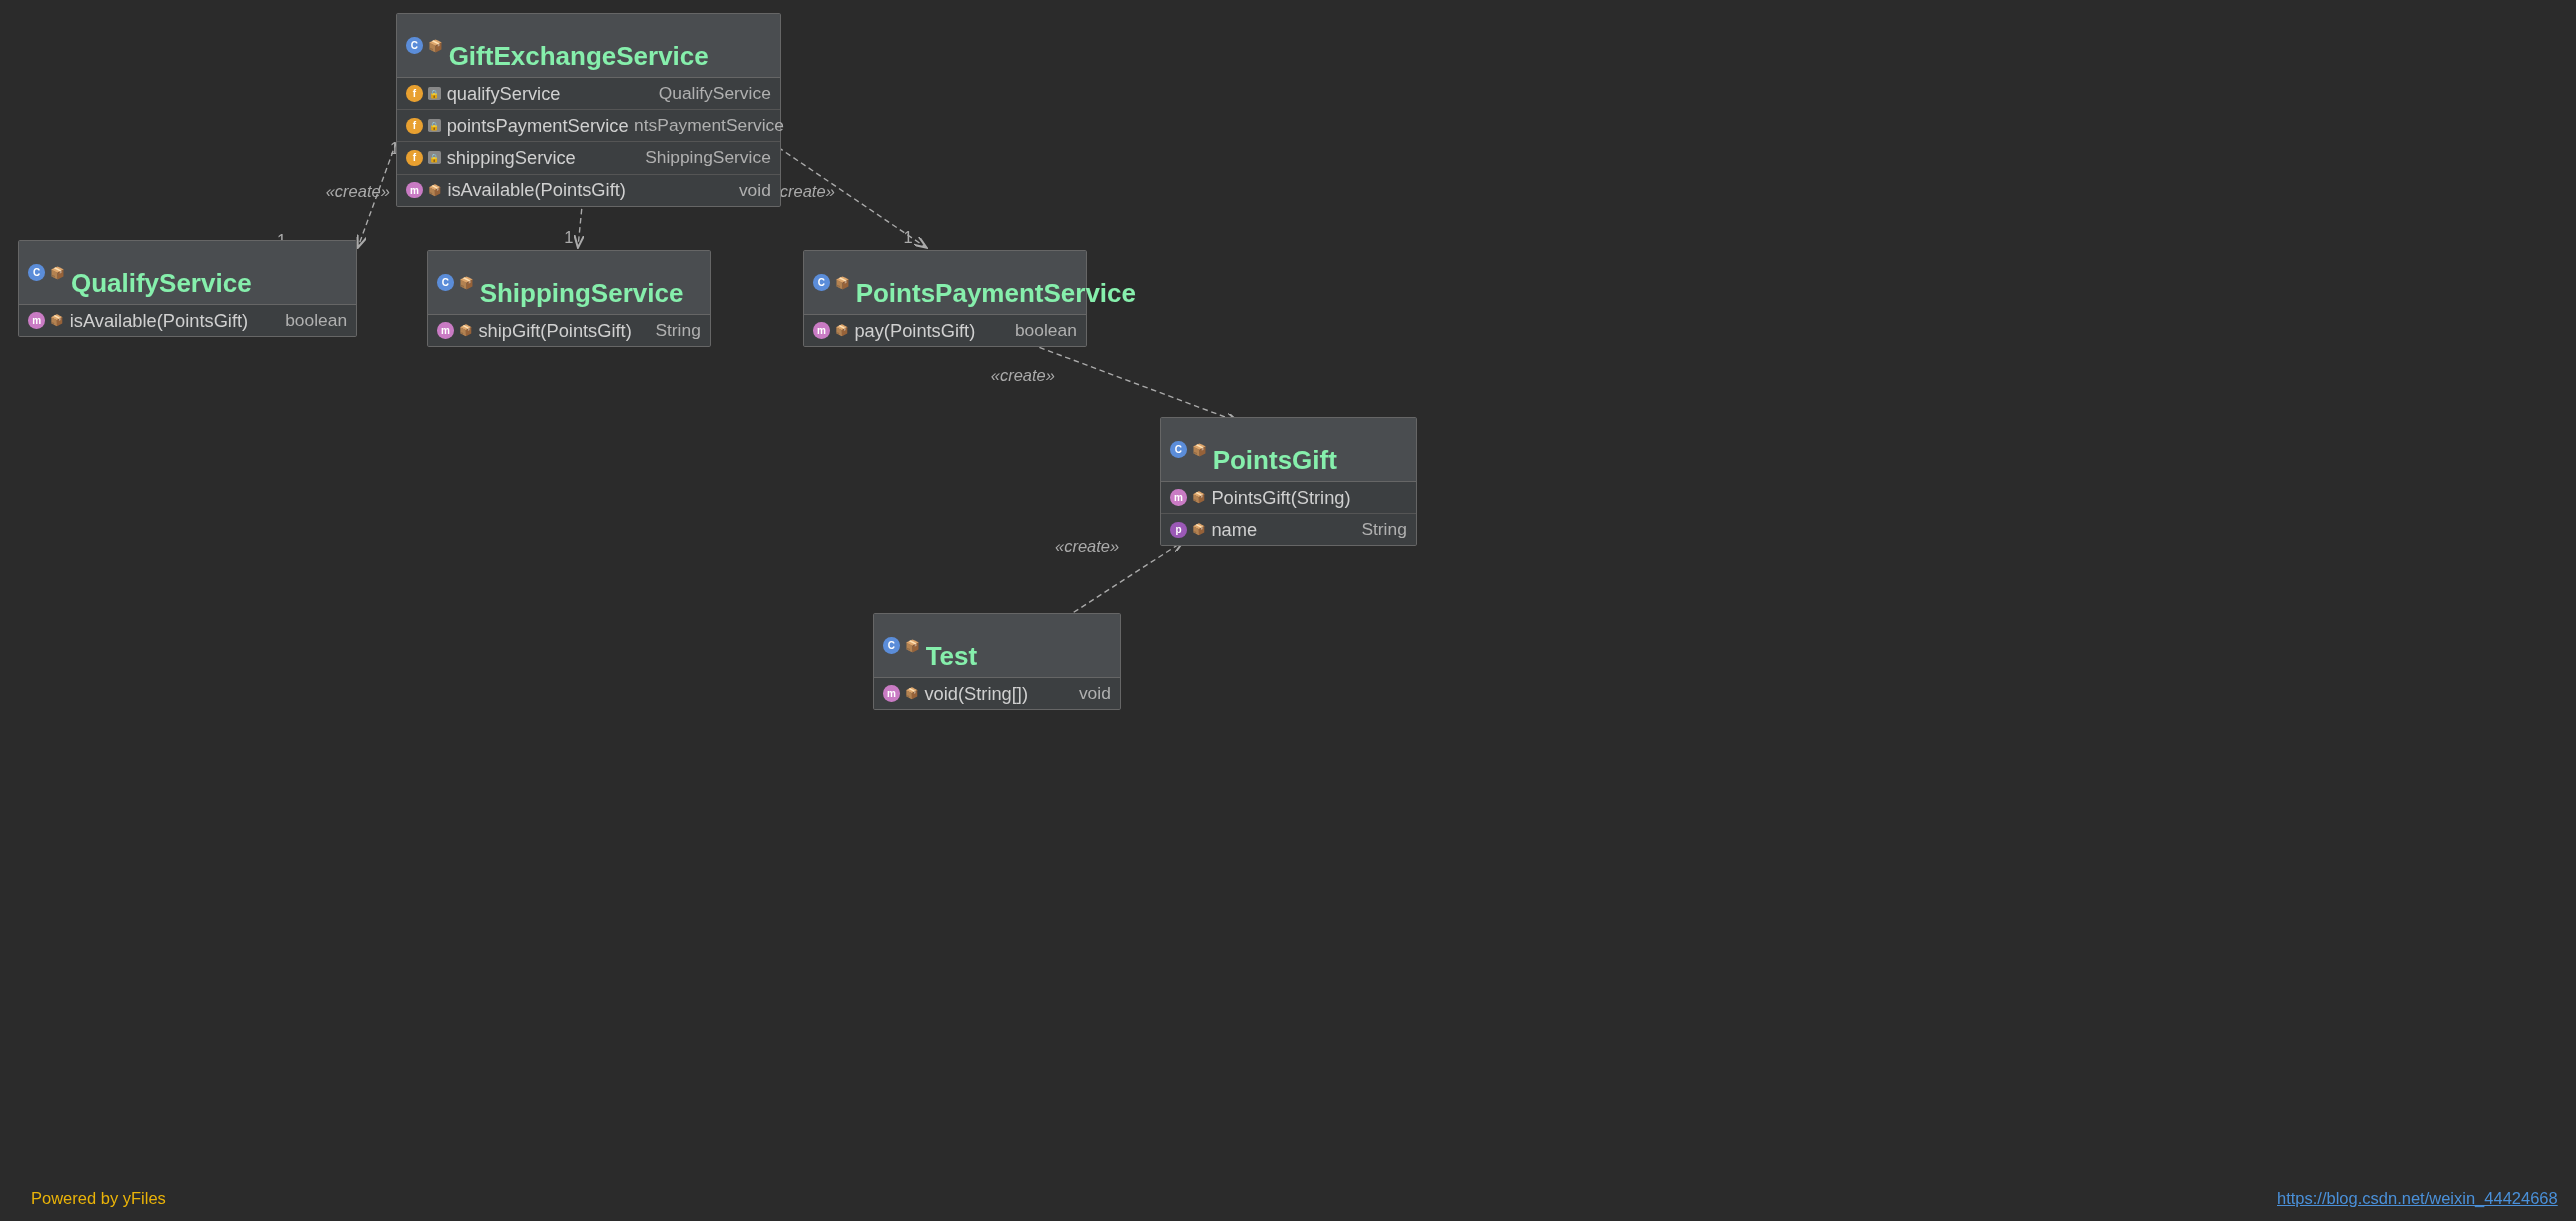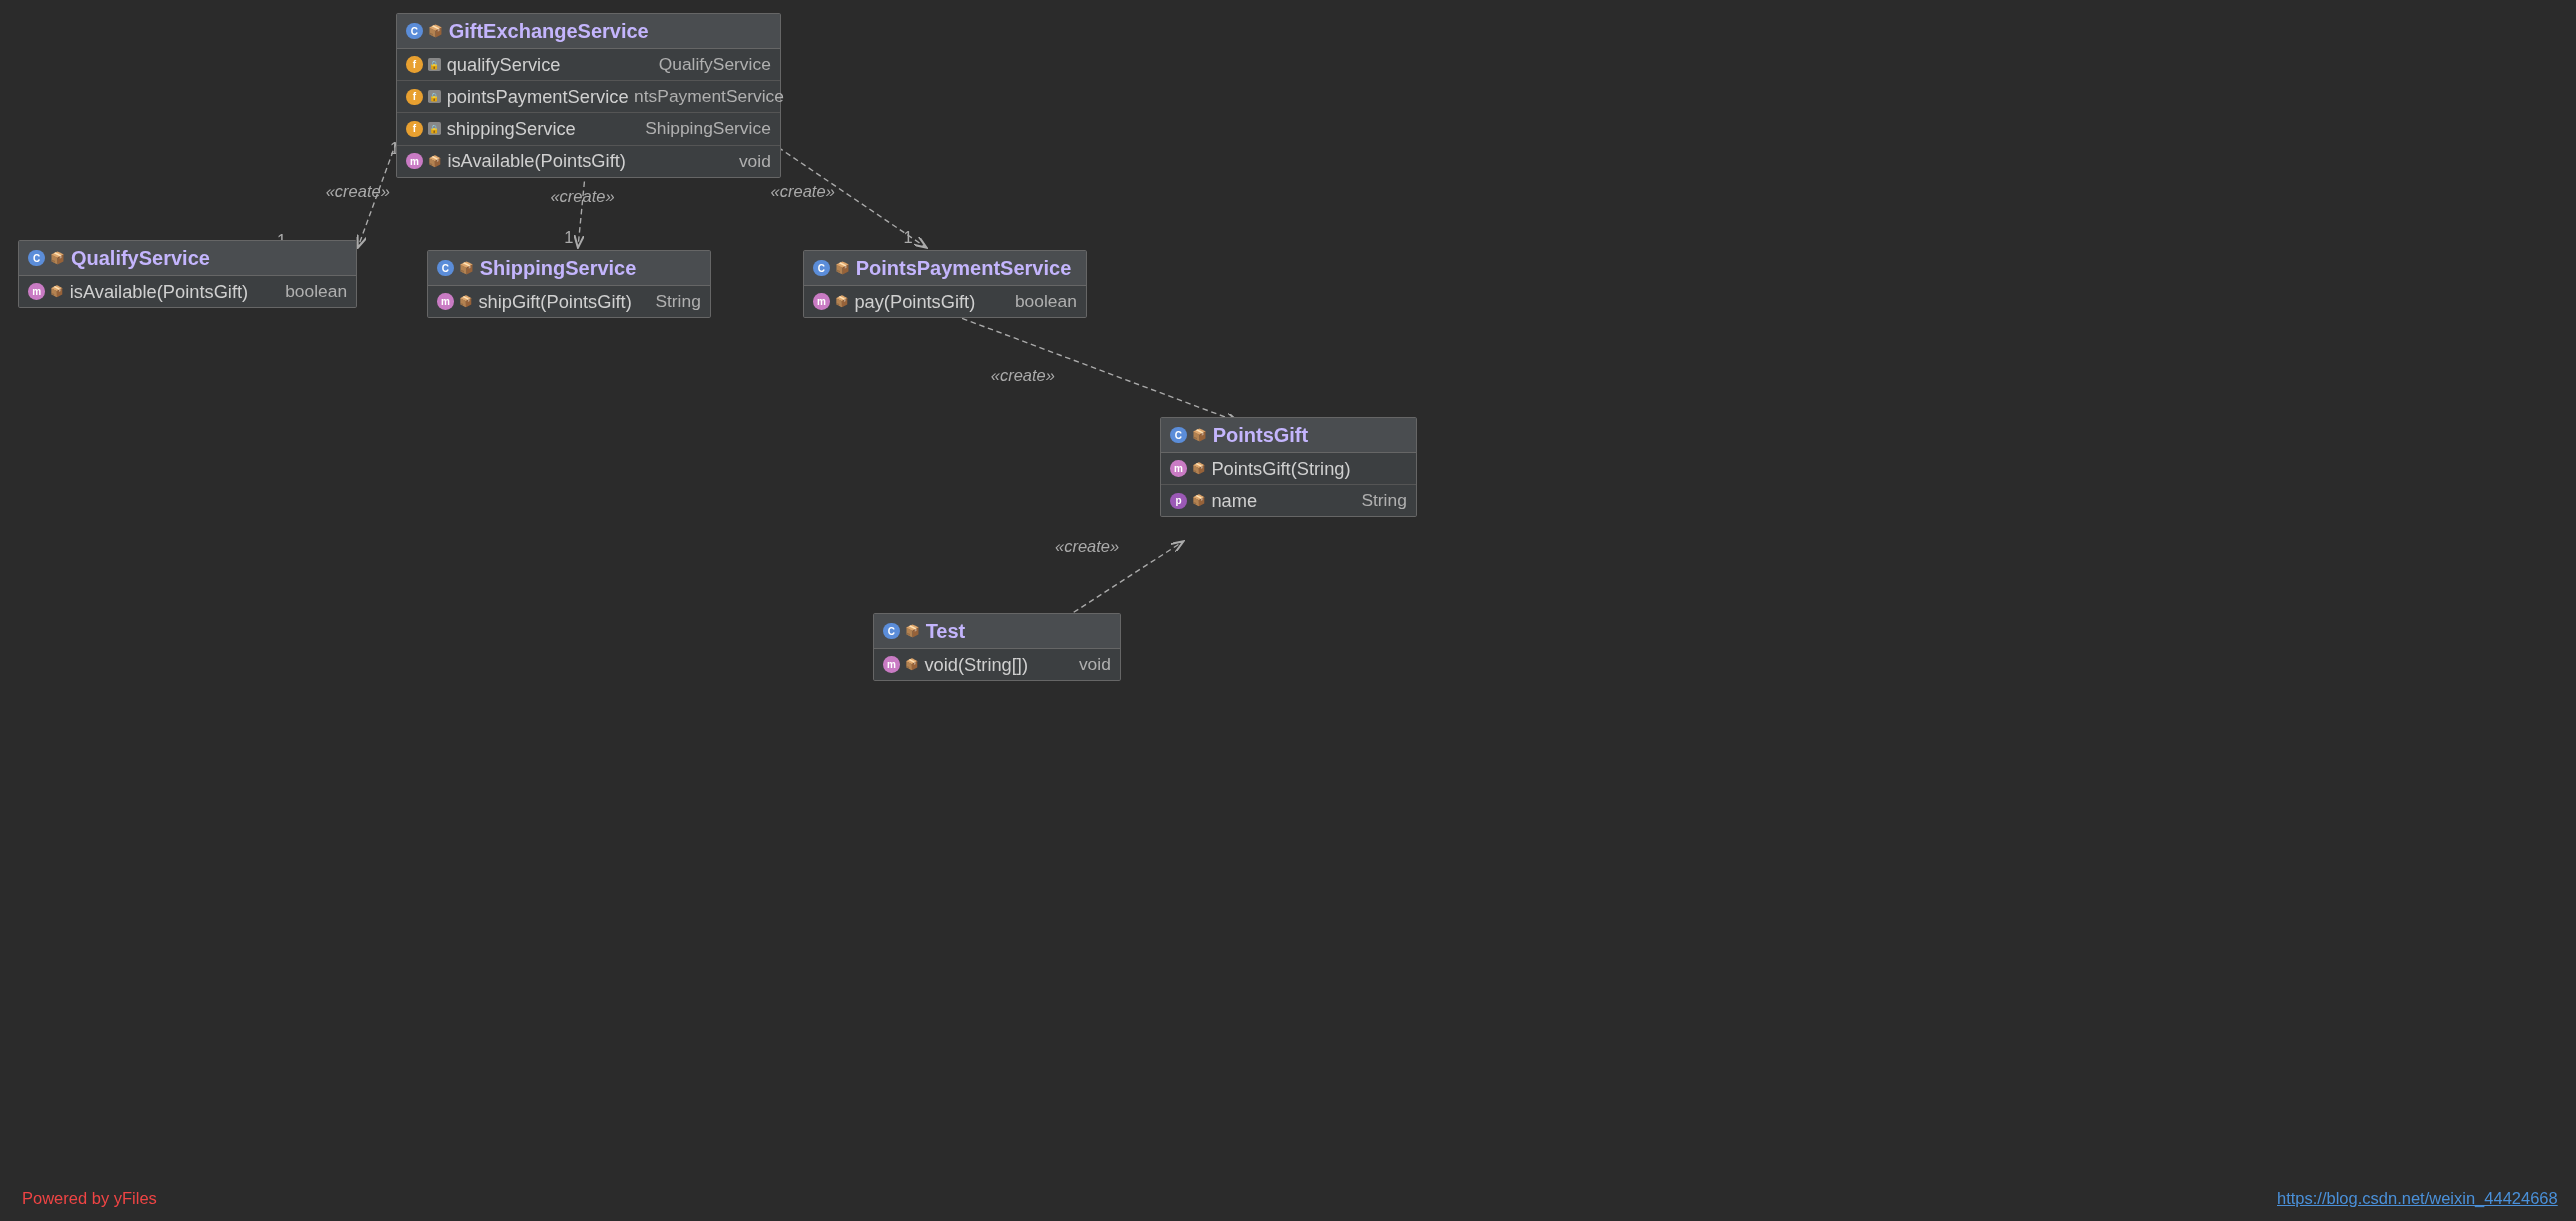--- a/index.html
+++ b/index.html
@@ -24,23 +24,24 @@
     }
     .uml-header {
       background-color: #4a4d50;
       border-bottom: 0.9px solid #666;
       padding: 5.5px 9.2px;
       display: flex;
       align-items: center;
       gap: 5.5px;
     }
     .uml-header-title {
-      color: #c4b5fd;
-      font-size: 20px;
+      color: #86efac;
+      font-size: 26px;
       font-weight: bold;
+      margin-top: 21px;
     }
     .uml-row {
       padding: 4.6px 9.2px;
       display: flex;
       align-items: center;
       gap: 5.5px;
       border-bottom: 0.9px solid #555;
       color: #d0d0d0;
       font-size: 18.3px;
     }
@@ -84,22 +85,22 @@
     svg.connections {
       position: absolute;
       top: 0; left: 0;
       width: 100%;
       height: 100%;
       pointer-events: none;
     }
     .footer-left {
       position: absolute;
       bottom: 13.8px;
-      left: 22px;
-      color: #ef4444;
+      left: 31px;
+      color: #eab308;
       font-size: 16.5px;
     }
     .footer-right {
       position: absolute;
       bottom: 13.8px;
       right: 18.3px;
       color: #4a90d9;
       font-size: 16.5px;
       text-decoration: underline;
       text-align: center;

